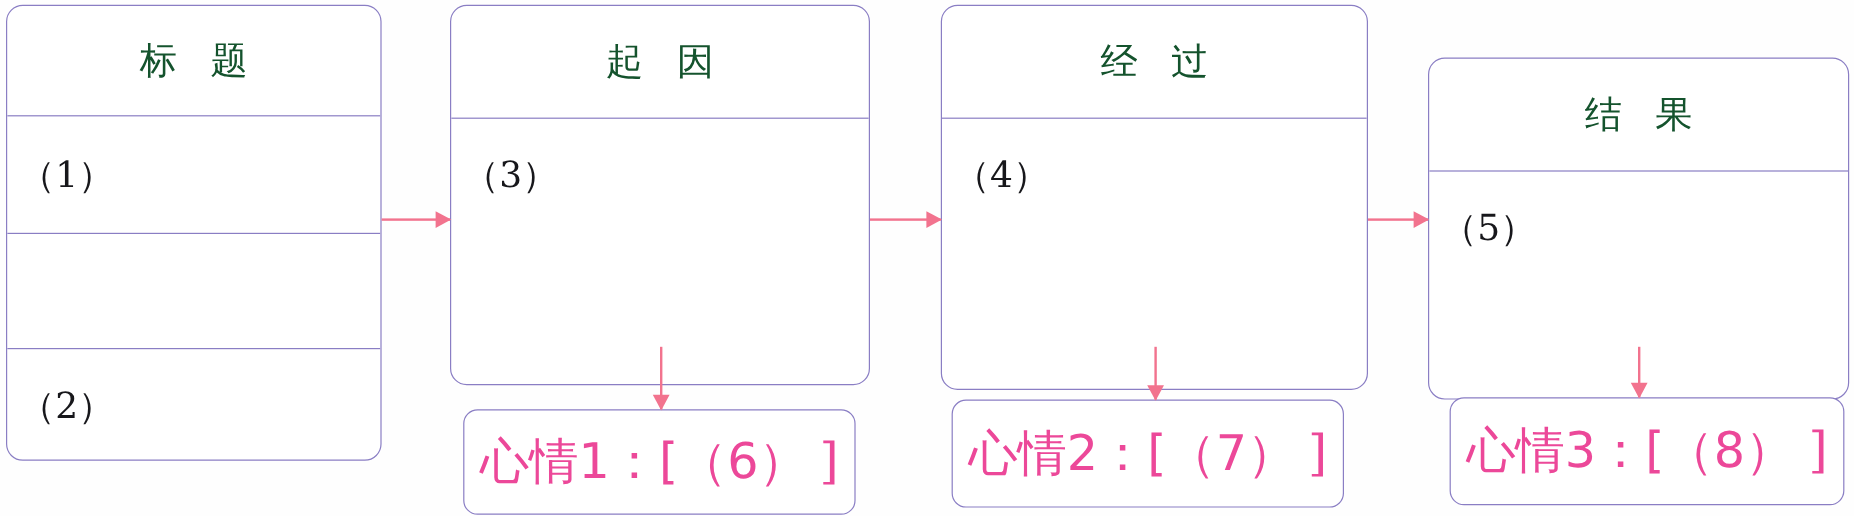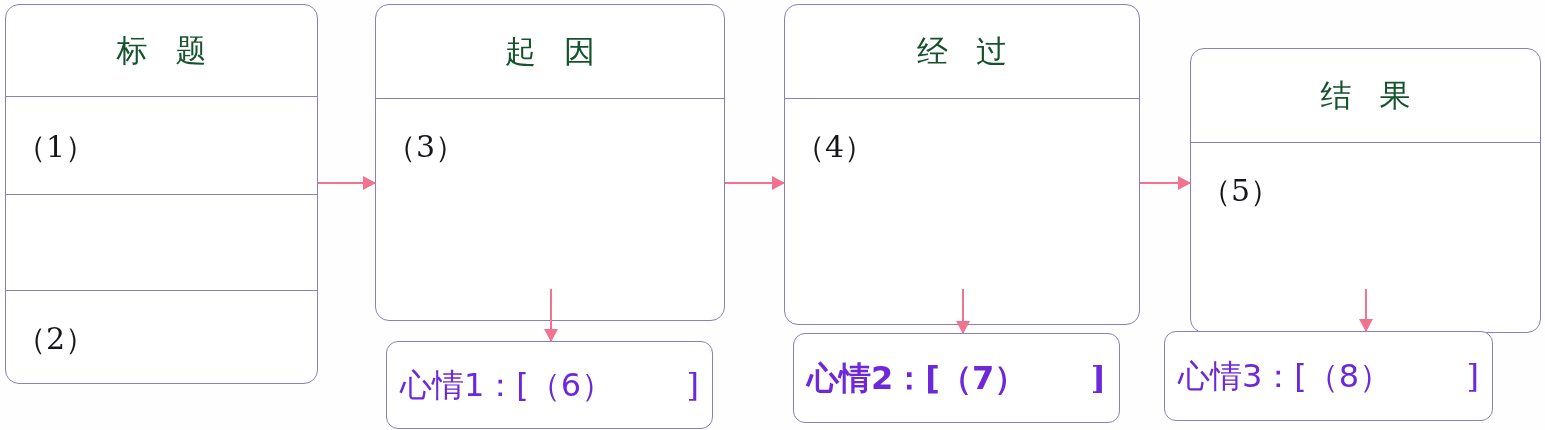--- a/index.html
+++ b/index.html
@@ -69,22 +69,22 @@
     white-space: nowrap;
     font-family: "DejaVu Serif", "Liberation Serif", serif;
   }
 
   .mood-text {
     position: absolute;
     left: 13px;
     right: 13px;
     top: 50%;
     transform: translateY(-50%);
-    font-size: 32px;
-    color: #6d28d9;
+    font-size: 41px;
+    color: #ec4899;
     line-height: 1;
     white-space: nowrap;
     display: flex;
     align-items: baseline;
     font-family: "DejaVu Sans", "Liberation Sans", sans-serif;
   }
   .mood-lead { font-family: "DejaVu Sans", "Liberation Sans", sans-serif; }
   .mood-gap { flex: 1 1 auto; }
   .mood-close { font-family: "DejaVu Serif", "Liberation Serif", serif; }
 
@@ -175,29 +175,29 @@
   </div>
 
   <div class="node mood" style="left:386px; top:341px; width:327px; height:88px;">
     <div class="mood-text">
       <span class="mood-lead">心情1：[（6）</span>
       <span class="mood-gap"></span>
       <span class="mood-close">]</span>
     </div>
   </div>
 
-  <div class="node mood" style="left:793px; top:333px; width:327px; height:90px;font-weight:bold;">
+  <div class="node mood" style="left:793px; top:333px; width:327px; height:90px;">
     <div class="mood-text">
       <span class="mood-lead">心情2：[（7）</span>
       <span class="mood-gap"></span>
       <span class="mood-close">]</span>
     </div>
   </div>
 
-  <div class="node mood" style="left:1164px; top:331px; width:329px; height:90px;">
+  <div class="node mood" style="left:1208px; top:331px; width:329px; height:90px;">
     <div class="mood-text">
       <span class="mood-lead">心情3：[（8）</span>
       <span class="mood-gap"></span>
       <span class="mood-close">]</span>
     </div>
   </div>
 
   <div class="arrow-h" style="left:318px; top:182px; width:57px;"></div>
   <div class="arrow-h" style="left:725px; top:182px; width:59px;"></div>
   <div class="arrow-h" style="left:1140px; top:182px; width:50px;"></div>

